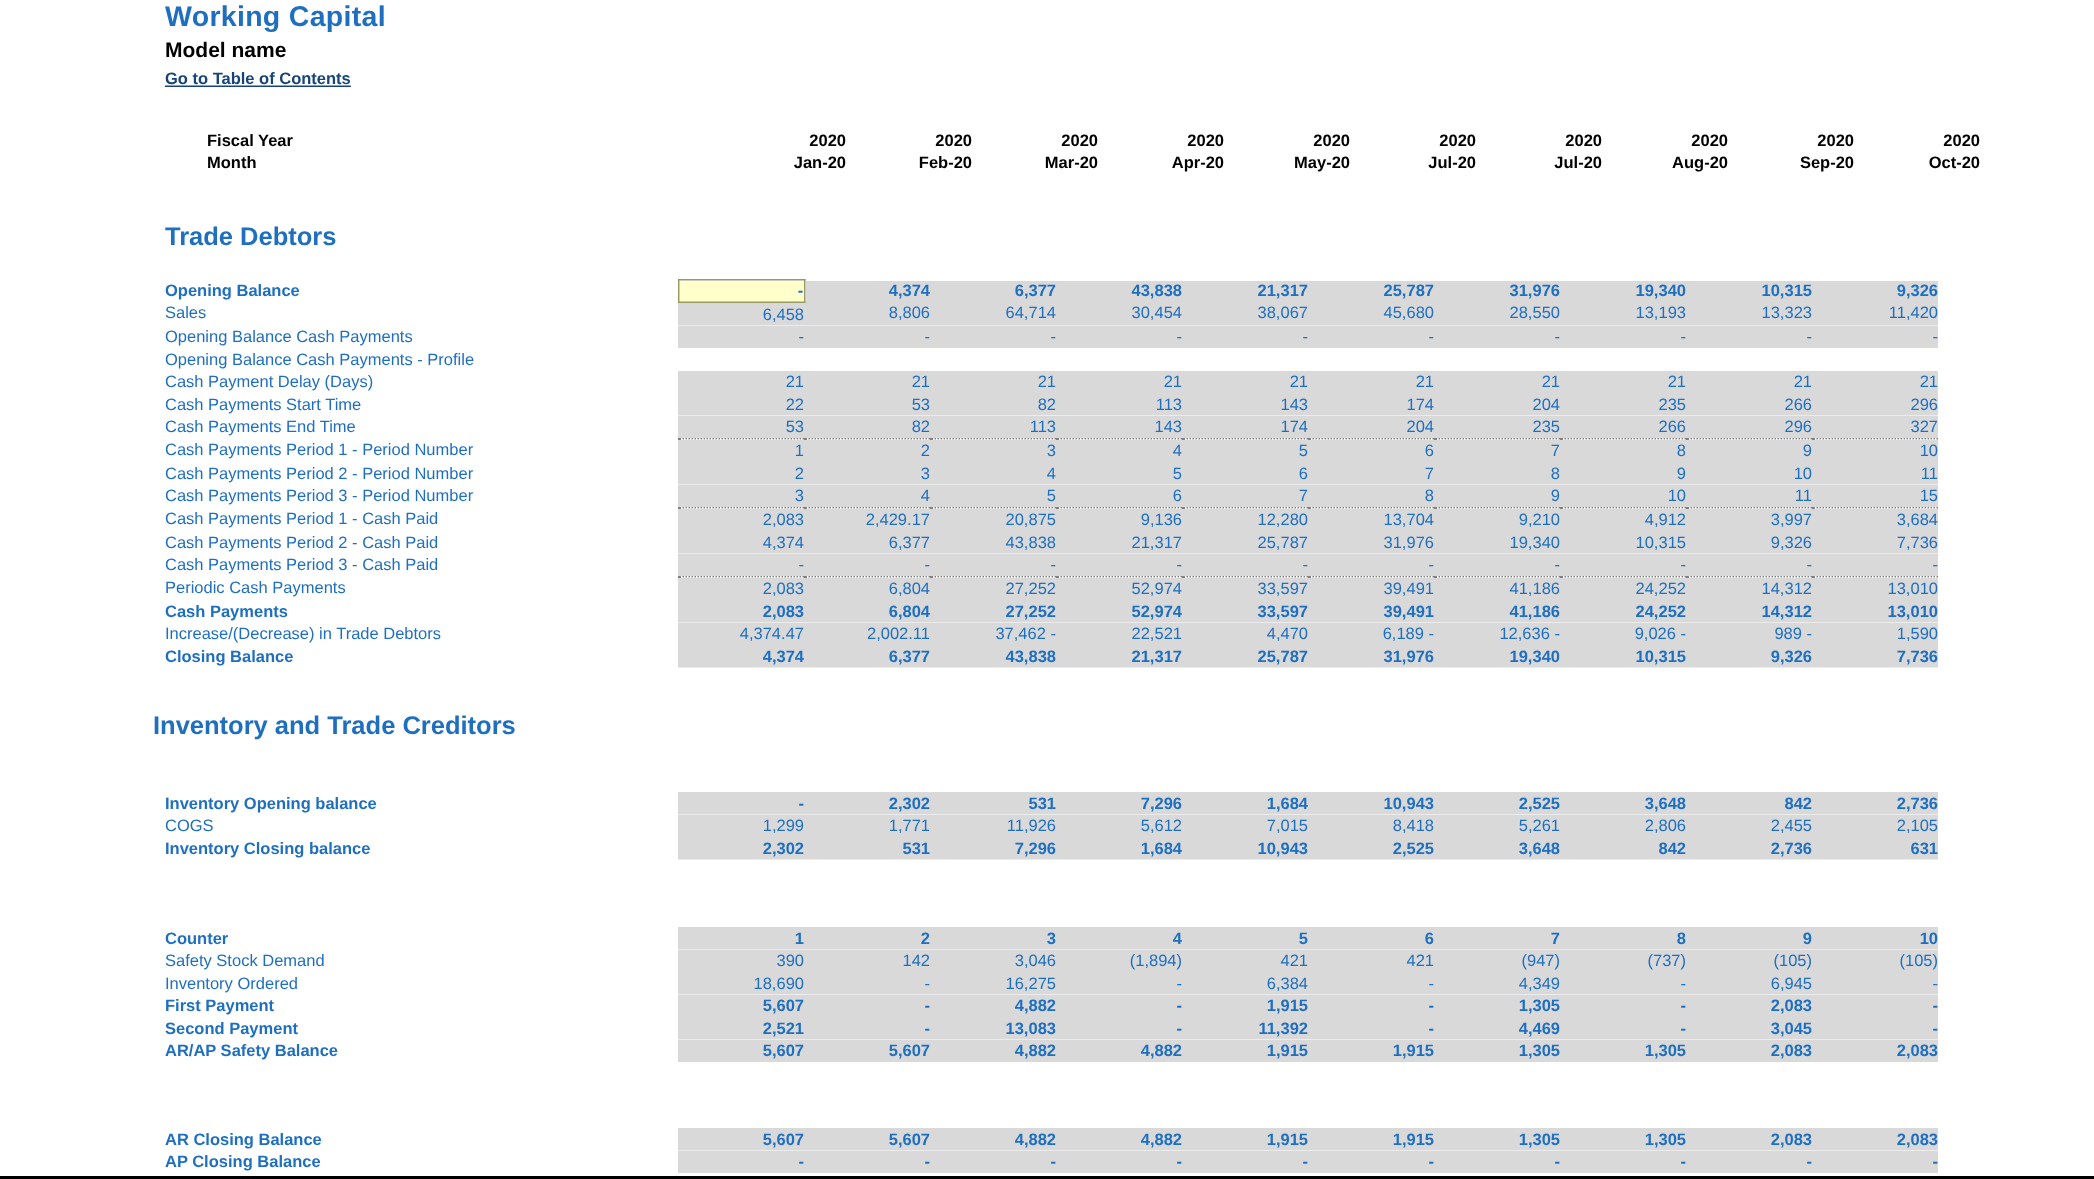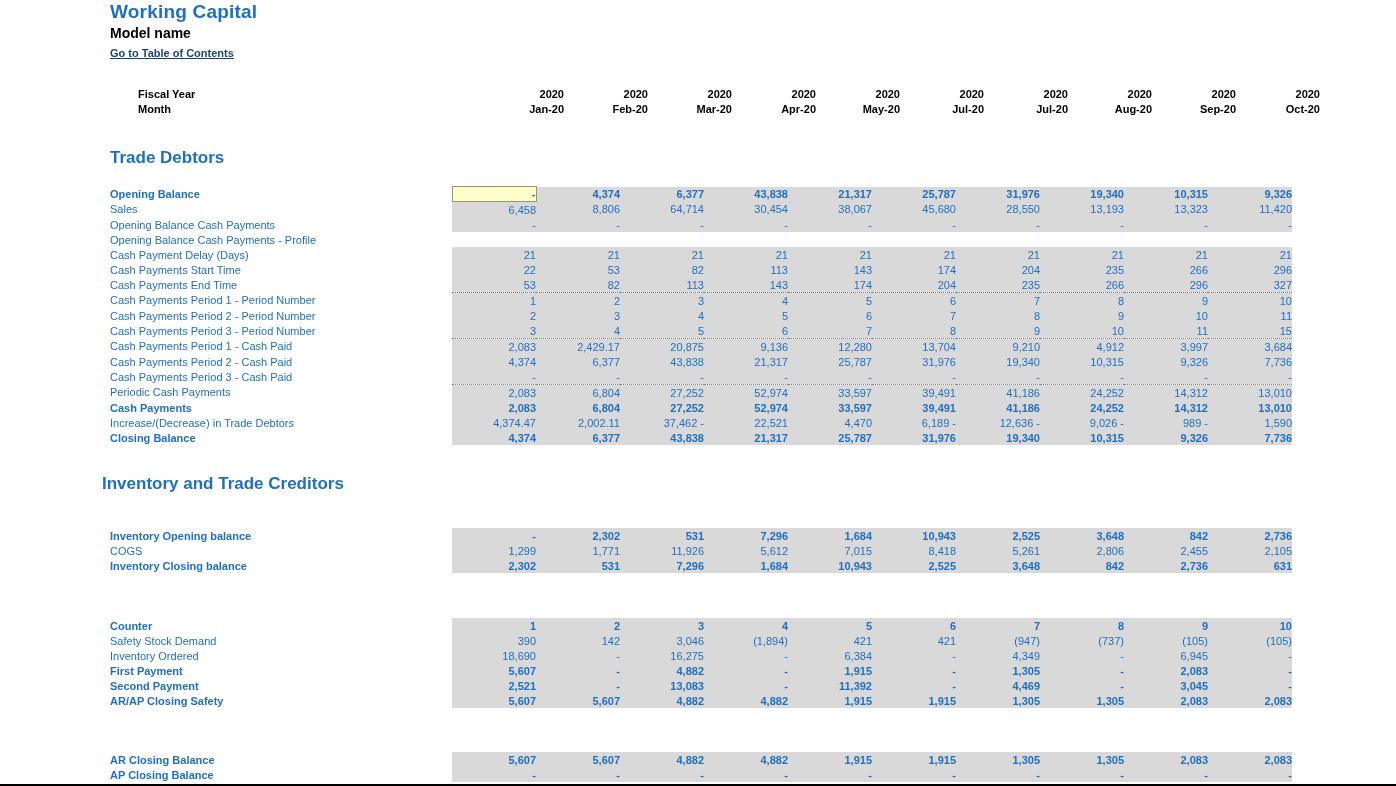--- a/index.html
+++ b/index.html
@@ -532,21 +532,21 @@
           <td class="num blue b shade">13,083</td>
           <td class="num blue b shade">-</td>
           <td class="num blue b shade">11,392</td>
           <td class="num blue b shade">-</td>
           <td class="num blue b shade">4,469</td>
           <td class="num blue b shade">-</td>
           <td class="num blue b shade">3,045</td>
           <td class="num blue b shade">-</td>
         </tr>
         <tr>
-          <td class="lbl b blue">AR/AP Closing Safety</td>
+          <td class="lbl b blue">AR/AP Safety Balance</td>
           <td class="num blue b shade">5,607</td>
           <td class="num blue b shade">5,607</td>
           <td class="num blue b shade">4,882</td>
           <td class="num blue b shade">4,882</td>
           <td class="num blue b shade">1,915</td>
           <td class="num blue b shade">1,915</td>
           <td class="num blue b shade">1,305</td>
           <td class="num blue b shade">1,305</td>
           <td class="num blue b shade">2,083</td>
           <td class="num blue b shade">2,083</td>

